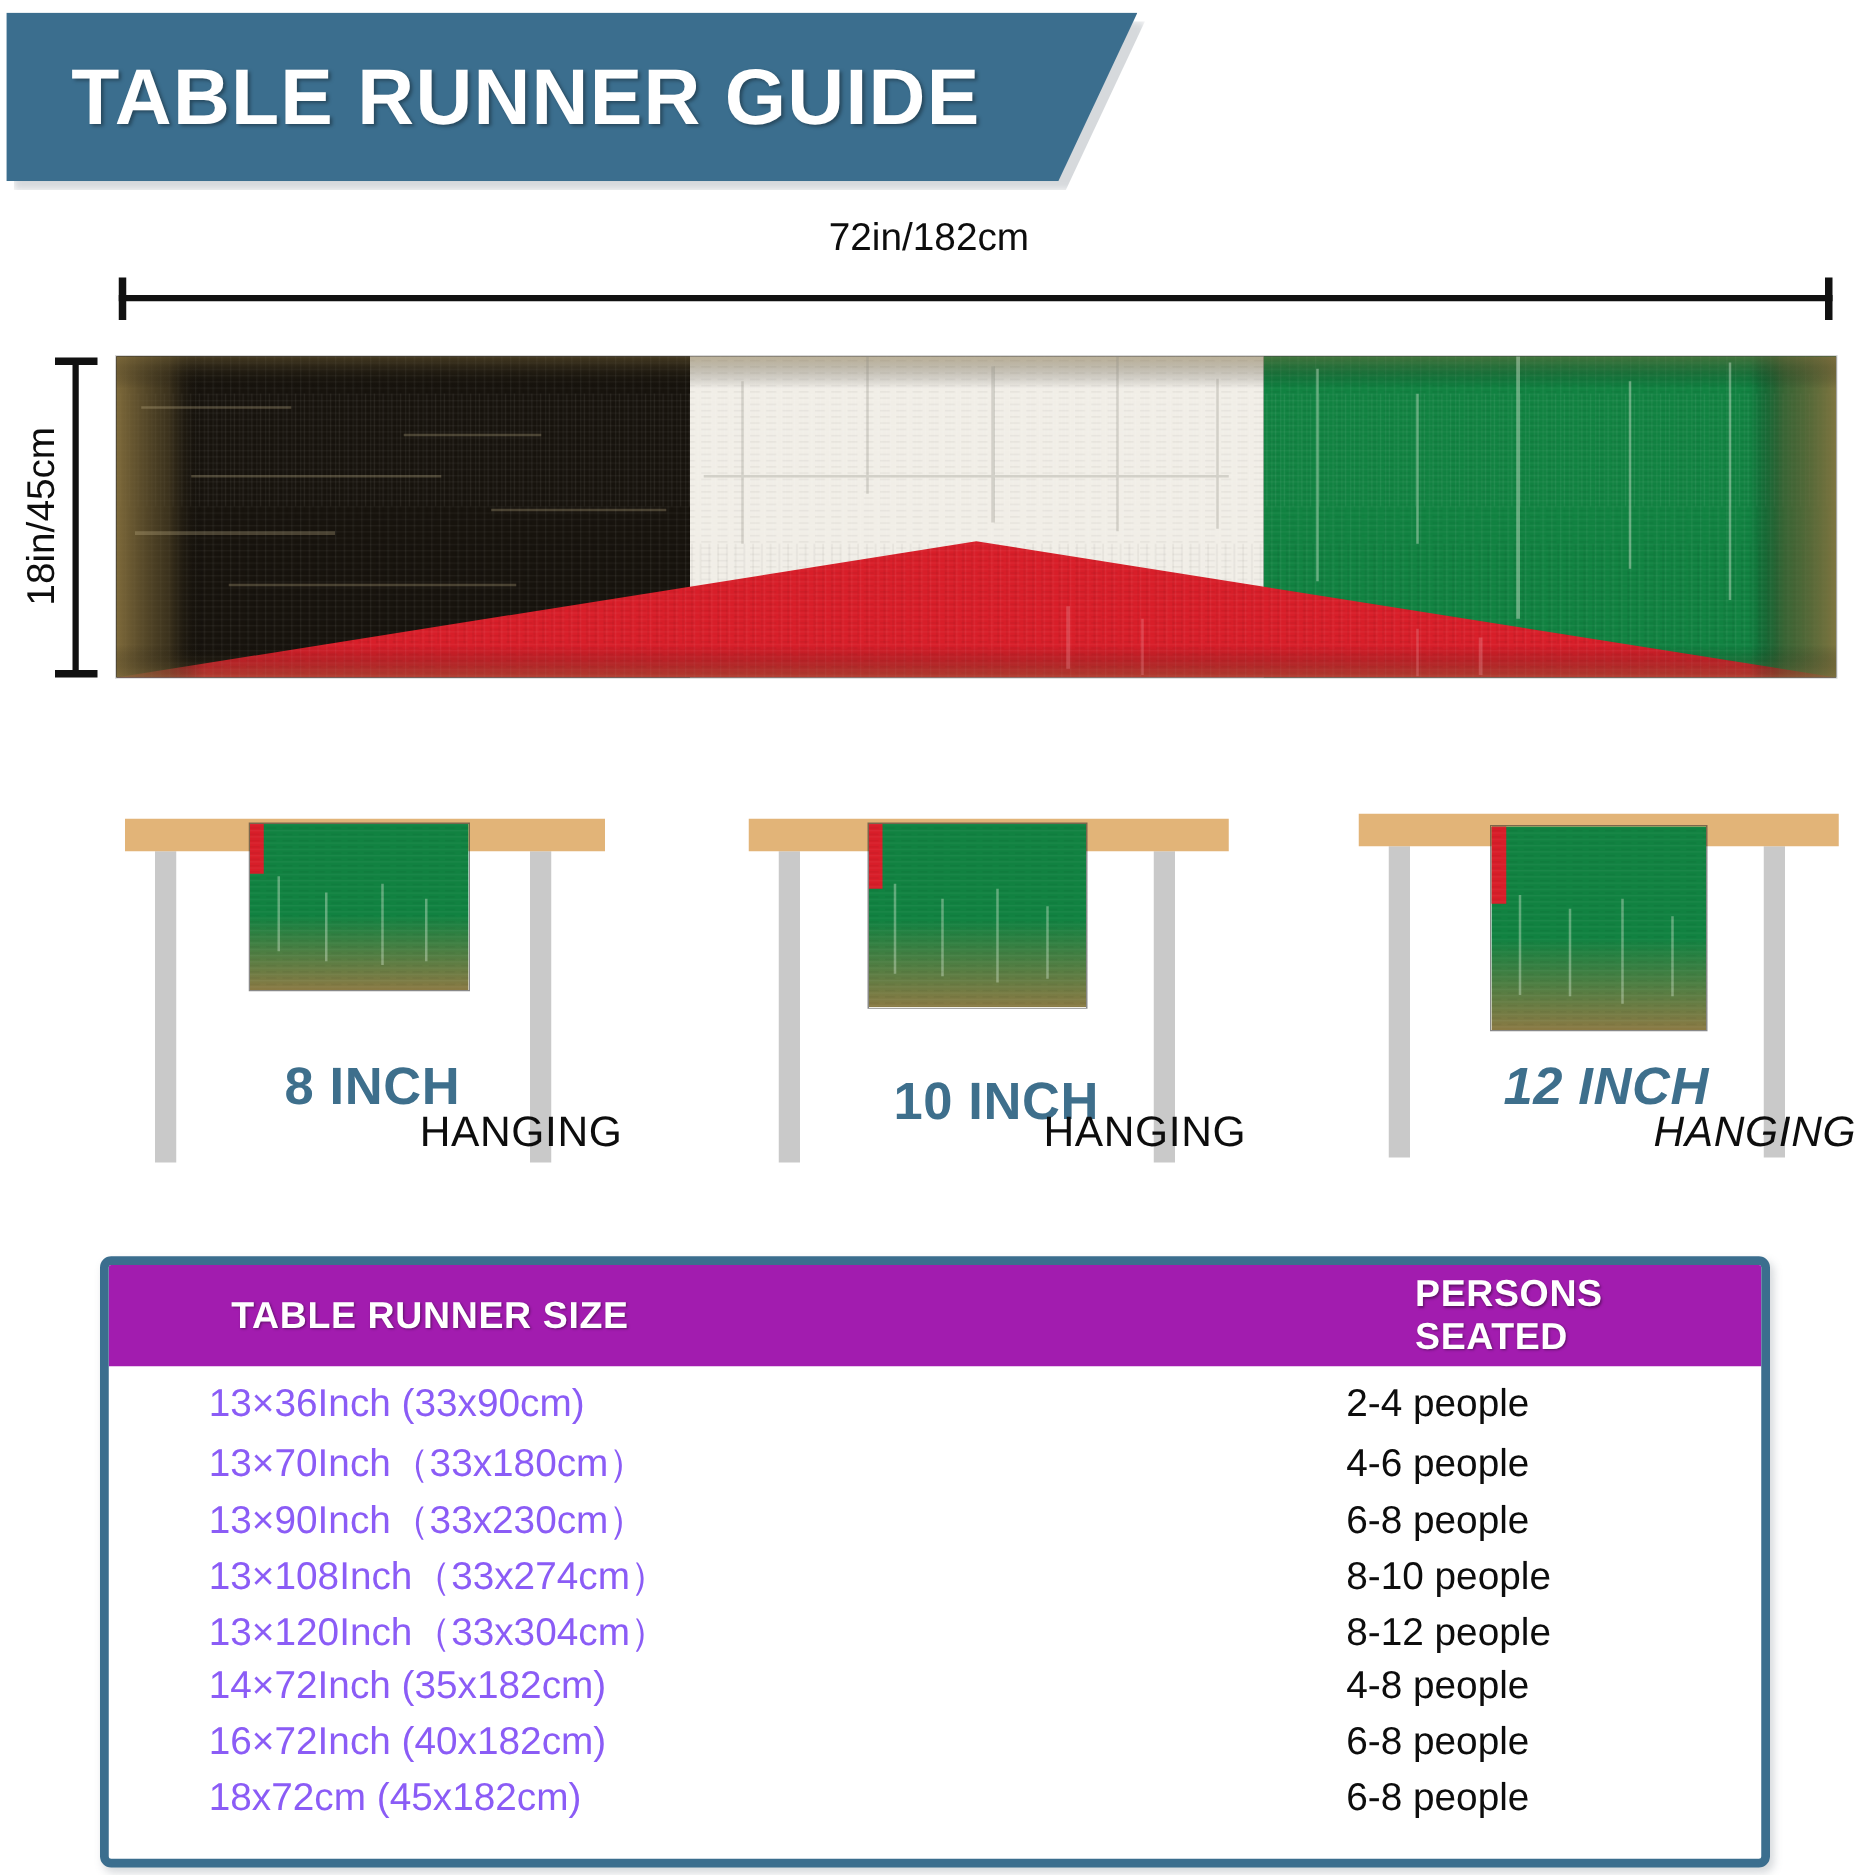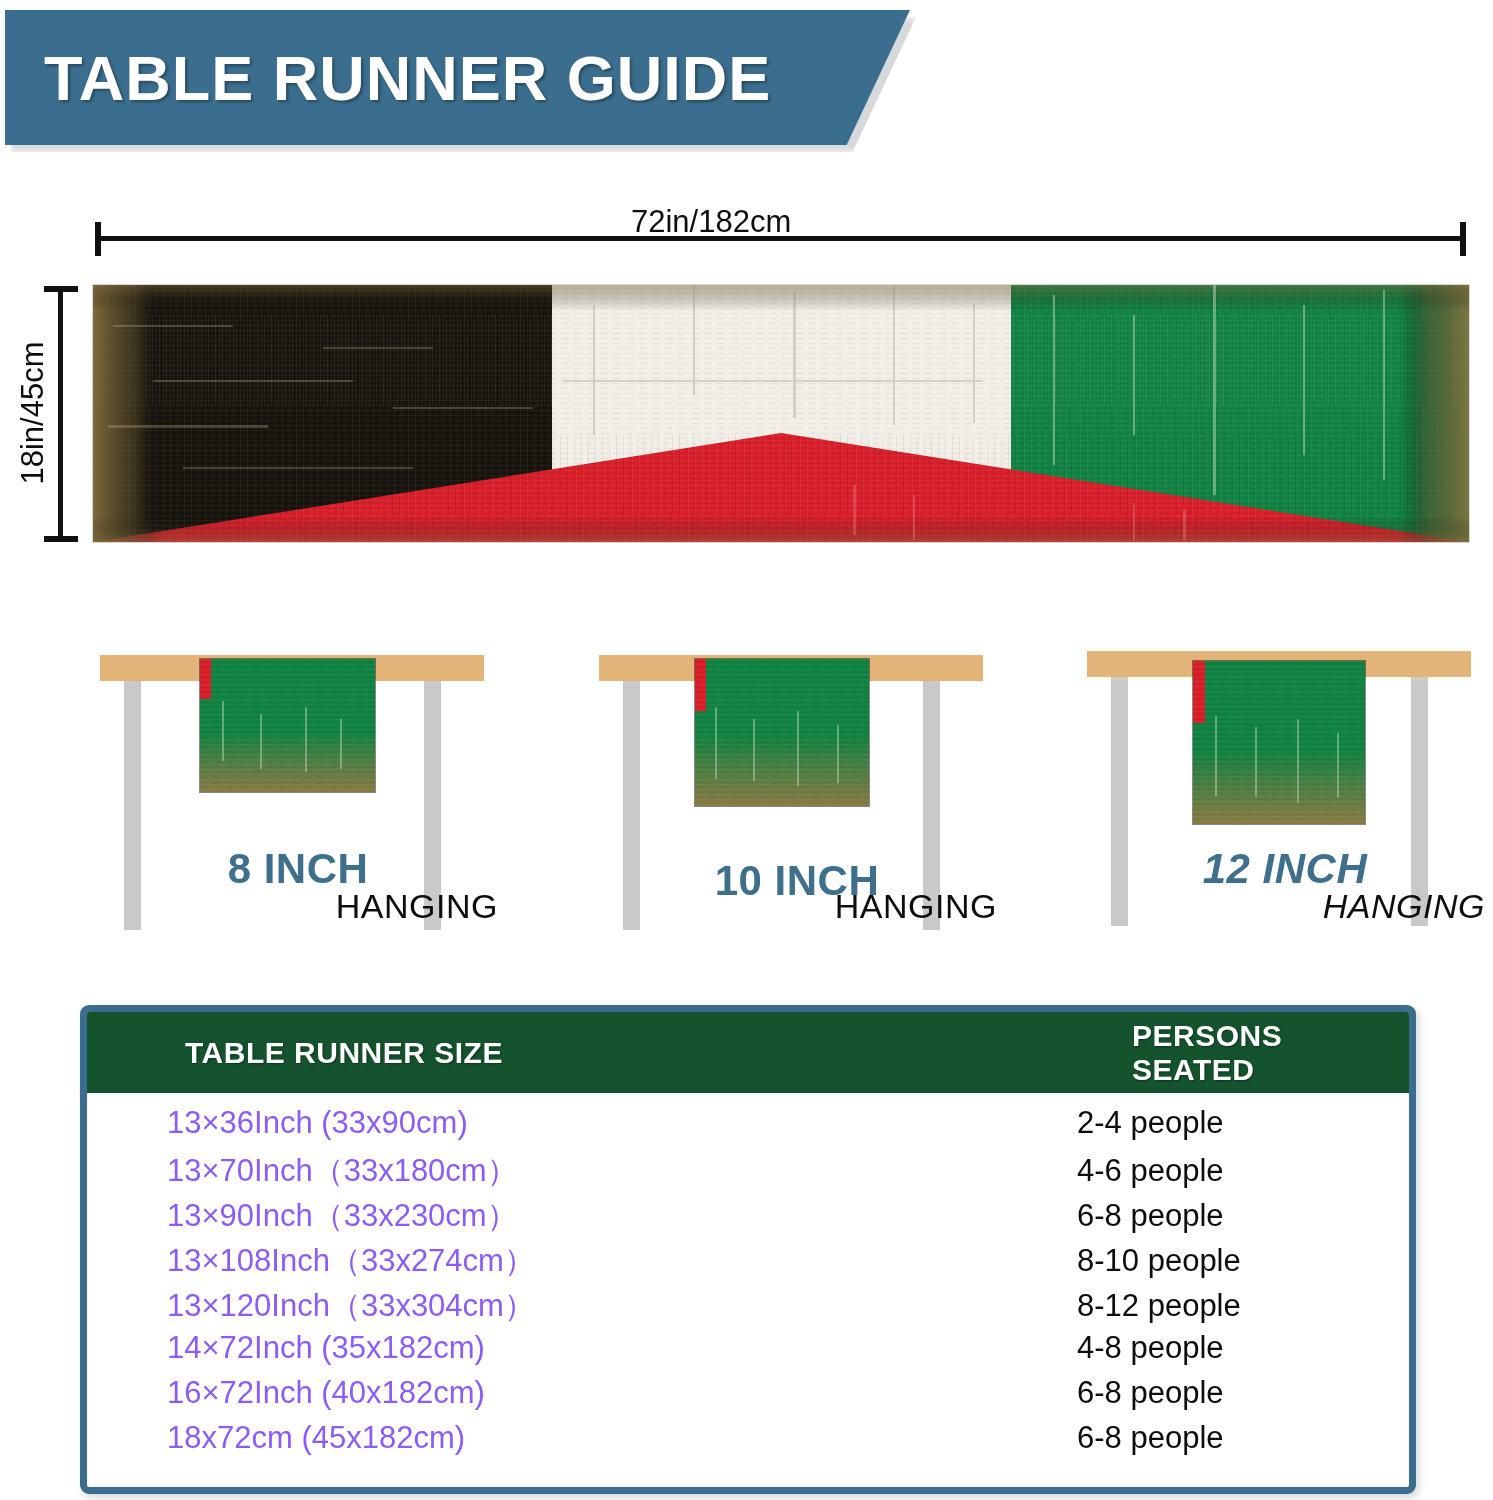--- a/index.html
+++ b/index.html
@@ -45,34 +45,33 @@
     background: #3b6e8e;
     clip-path: polygon(0 0, 100% 0, 93% 100%, 0 100%);
     display: flex;
     align-items: center;
   }
   .banner-title {
     color: #ffffff;
     font-size: 63px;
     font-weight: bold;
     letter-spacing: 1px;
-    padding-left: 39px;
+    padding-left: 52px;
     text-shadow: 2px 2px 3px rgba(0,0,0,0.35);
     white-space: nowrap;
   }
 
   
   .dim-top-label {
     position: absolute;
-    left: 631px;
+    left: 663px;
     top: 172px;
     font-size: 31px;
     color: #0d0d0d;
     white-space: nowrap;
-    margin-top: 32px;
   }
   .dim-top-line {
     position: absolute;
     left: 95px;
     top: 236px;
     width: 1371px;
     height: 5px;
     background: #111111;
   }
   .dim-cap {
@@ -200,21 +199,21 @@
     top: 1005px;
     width: 1336px;
     border: 7px solid #3b6e8e;
     border-radius: 9px;
     background: #ffffff;
     box-sizing: border-box;
     box-shadow: 3px 4px 7px rgba(120,130,140,0.30);
     overflow: hidden;
   }
   .sizetable-head {
-    background: #14532d;
+    background: #a21caf;
     height: 81px;
     display: flex;
     align-items: center;
     position: relative;
   }
   .th {
     color: #ffffff;
     font-size: 30px;
     font-weight: bold;
     letter-spacing: 0.5px;

